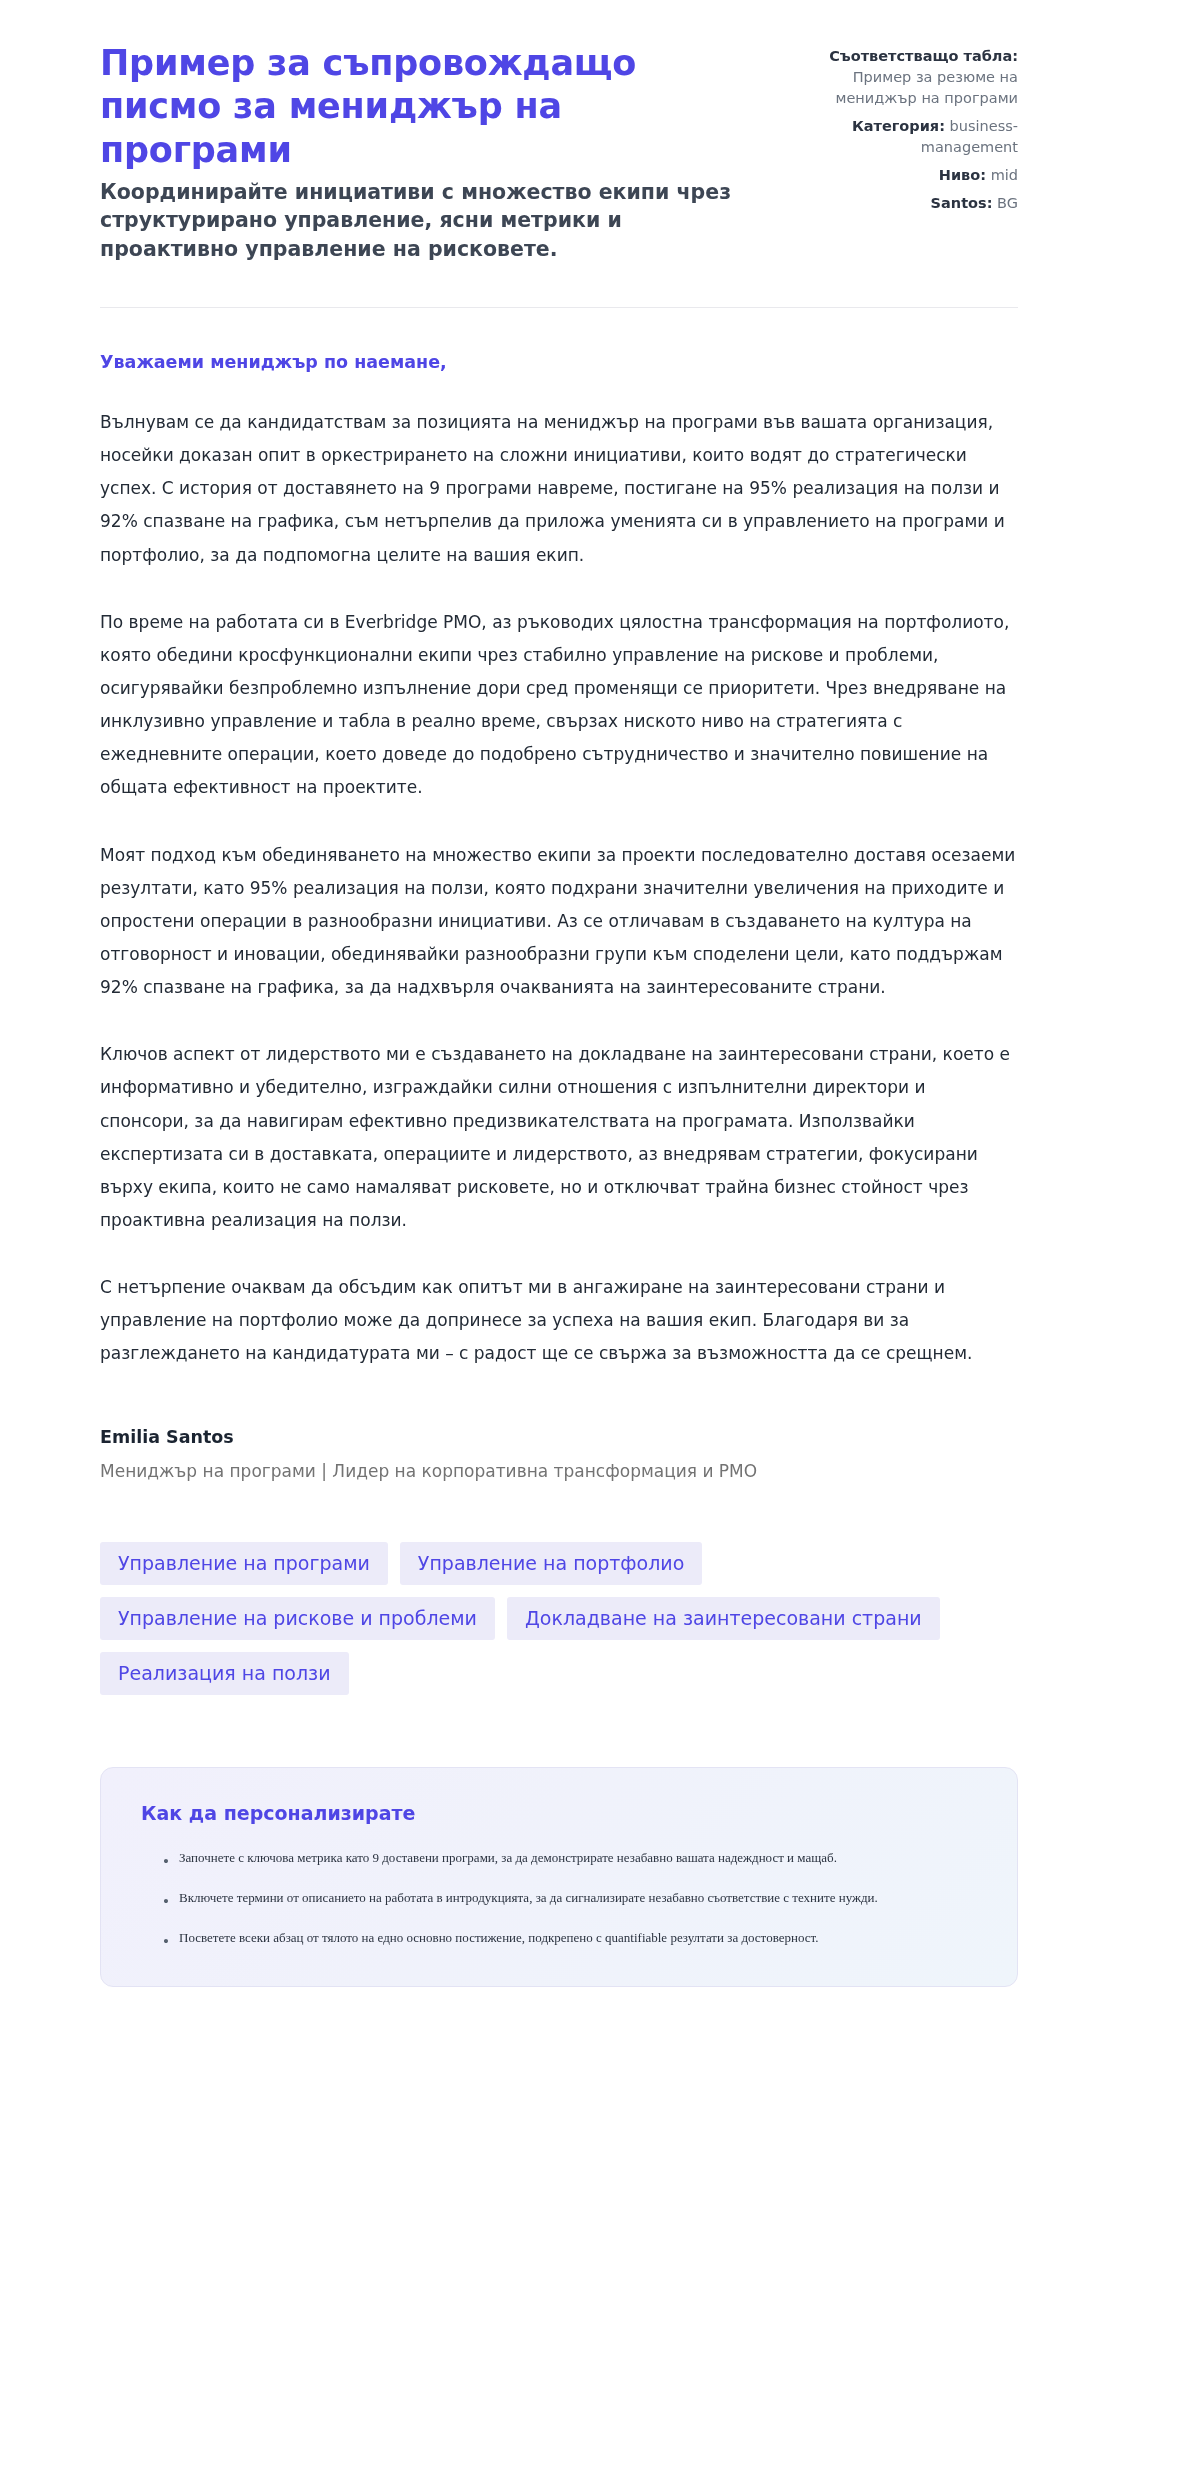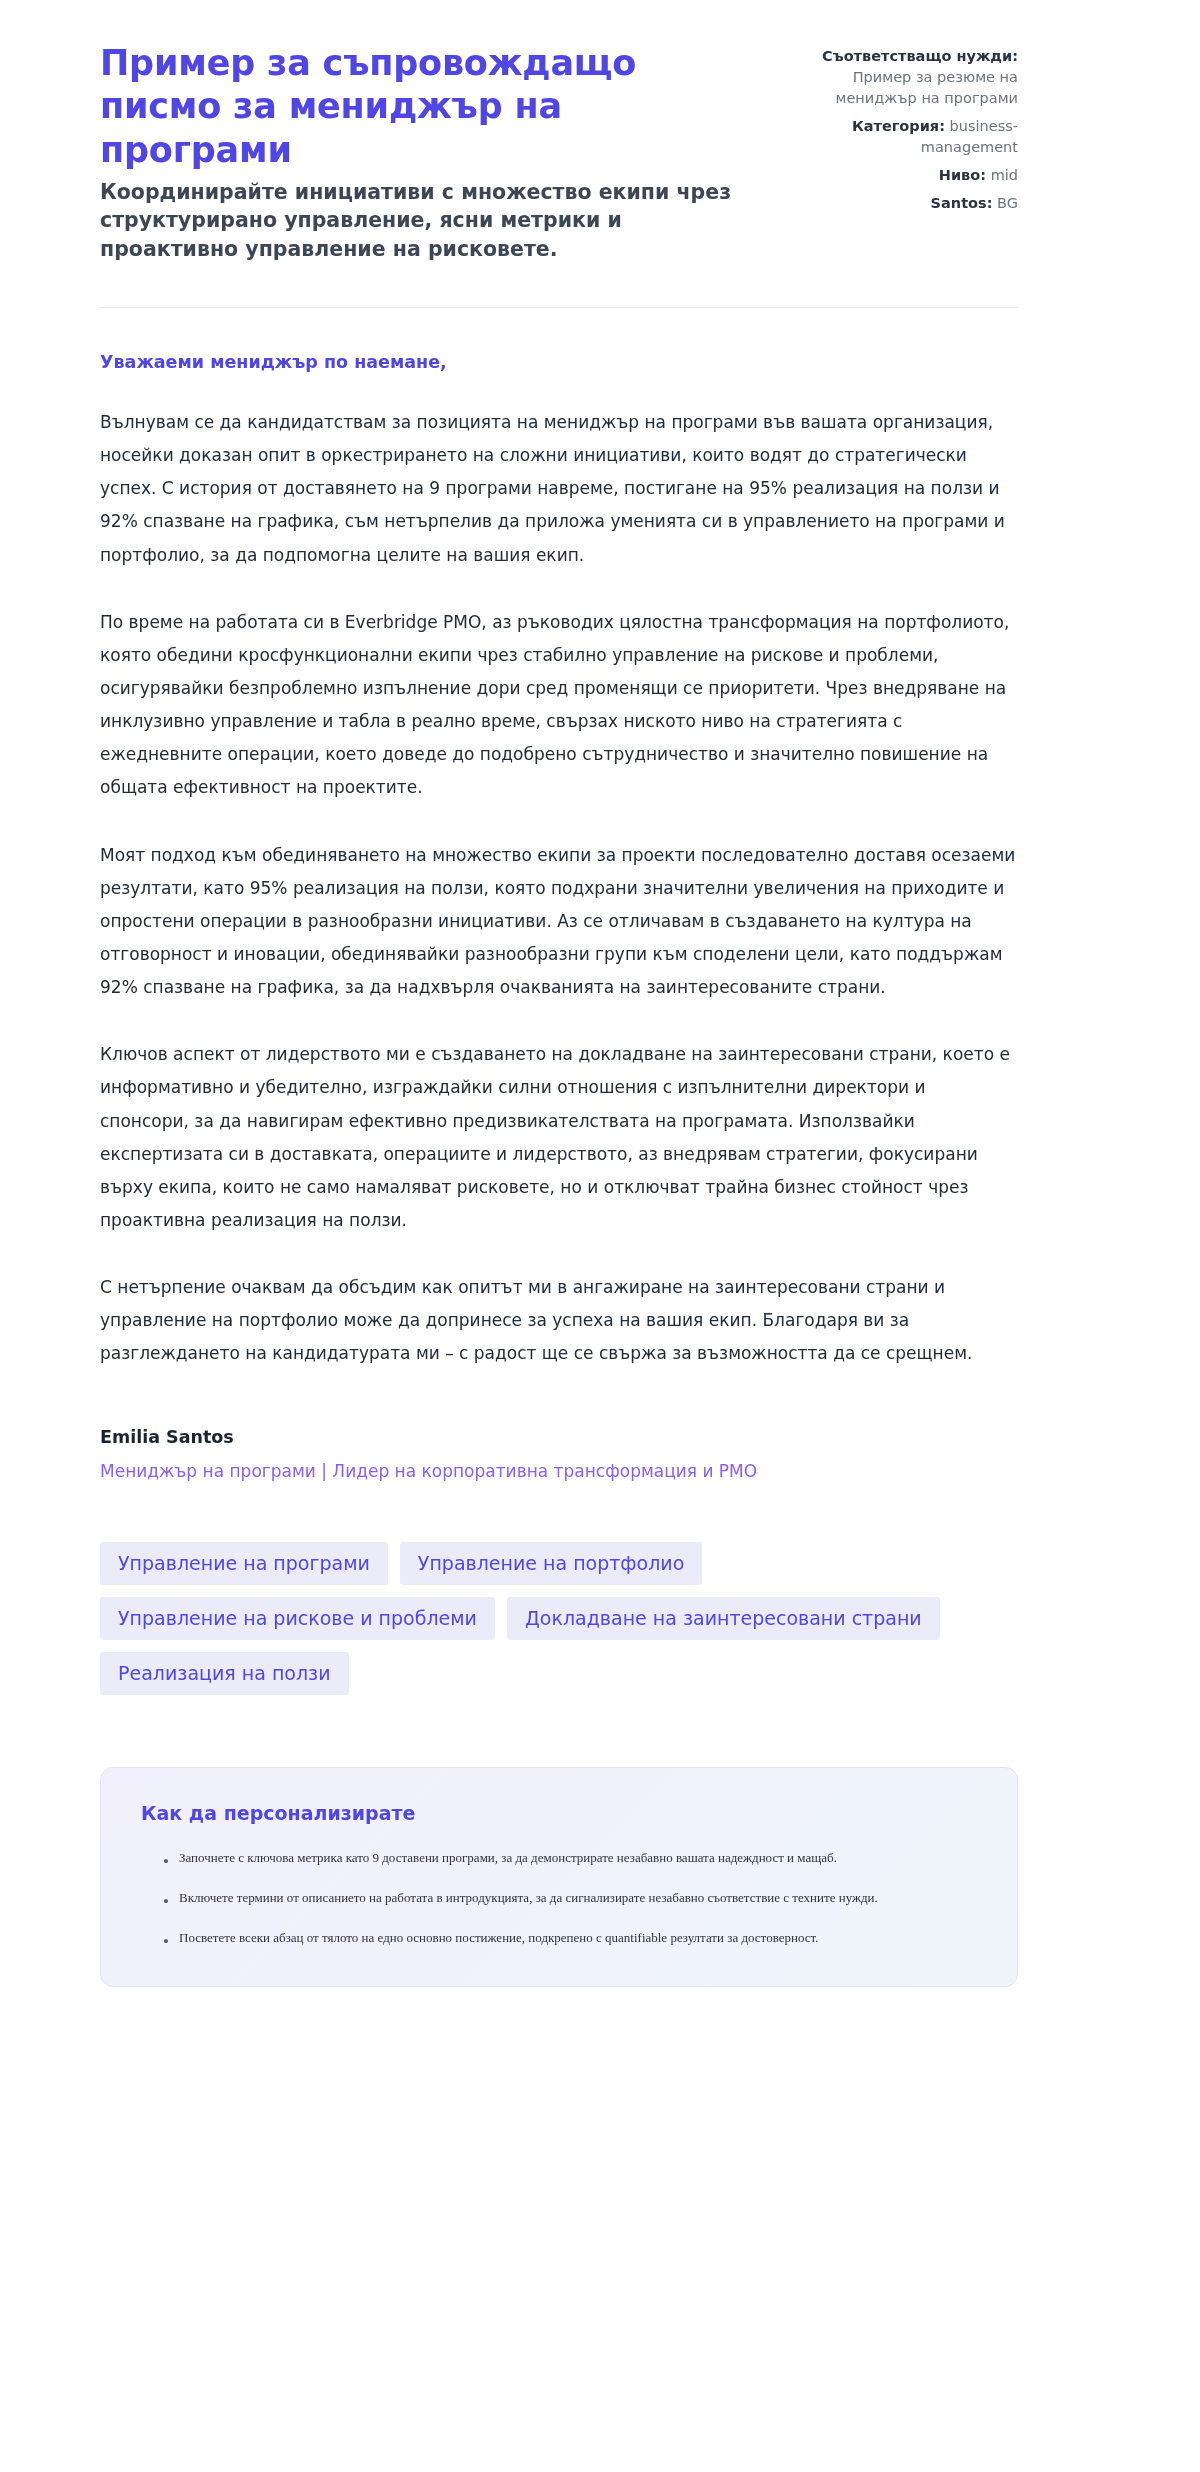--- a/index.html
+++ b/index.html
@@ -94,21 +94,21 @@
   }
   .sig-name {
     margin: 0 0 12px 0;
     font-size: 17.5px;
     font-weight: bold;
     color: #1b2431;
   }
   .sig-role {
     margin: 0;
     font-size: 17px;
-    color: #8b5cf6;
+    color: #737373;
     line-height: 1.5;
   }
 
   
   .tag-list {
     display: flex;
     flex-wrap: wrap;
     gap: 12px;
     margin-top: 58px;
     max-width: 930px;
@@ -169,21 +169,21 @@
 
   <header class="doc-header">
 
     <div class="header-left">
       <h1 class="doc-title">Пример за съпровождащо писмо за мениджър на програми</h1>
       <p class="doc-subtitle">Координирайте инициативи с множество екипи чрез структурирано управление, ясни метрики и проактивно управление на рисковете.</p>
     </div>
 
     <aside class="header-meta">
       <div class="meta-row">
-        <span class="meta-label">Съответстващо нужди:</span>
+        <span class="meta-label">Съответстващо табла:</span>
         <span class="meta-value">Пример за резюме на мениджър на програми</span>
       </div>
       <div class="meta-row">
         <span class="meta-label">Категория:</span>
         <span class="meta-value">business-management</span>
       </div>
       <div class="meta-row">
         <span class="meta-label">Ниво:</span>
         <span class="meta-value">mid</span>
       </div>

